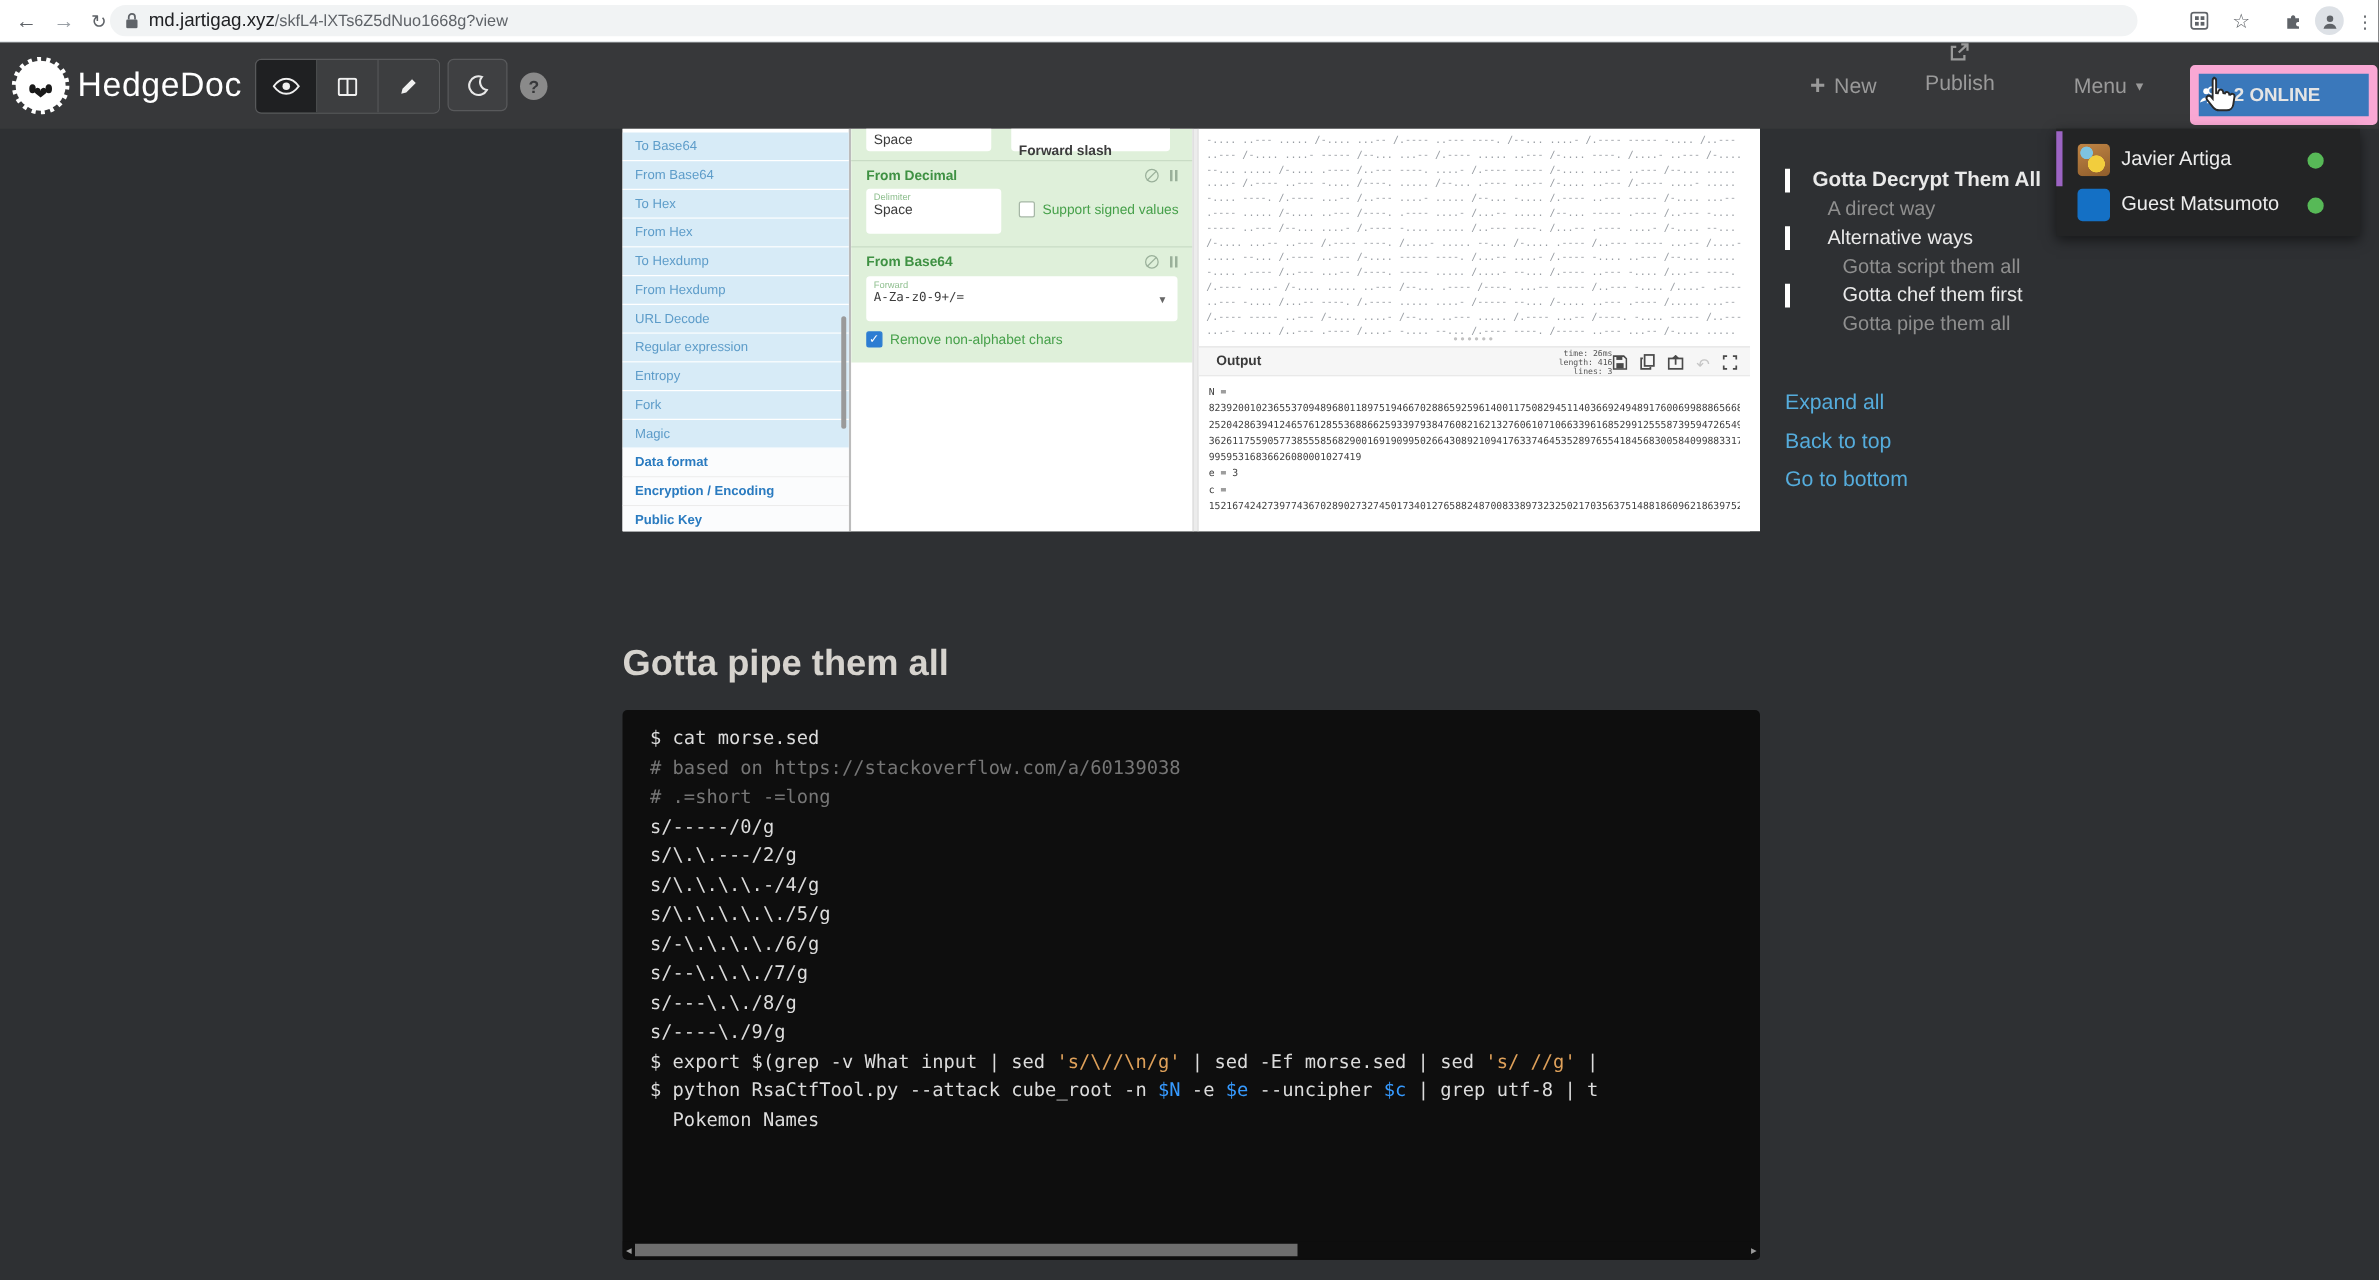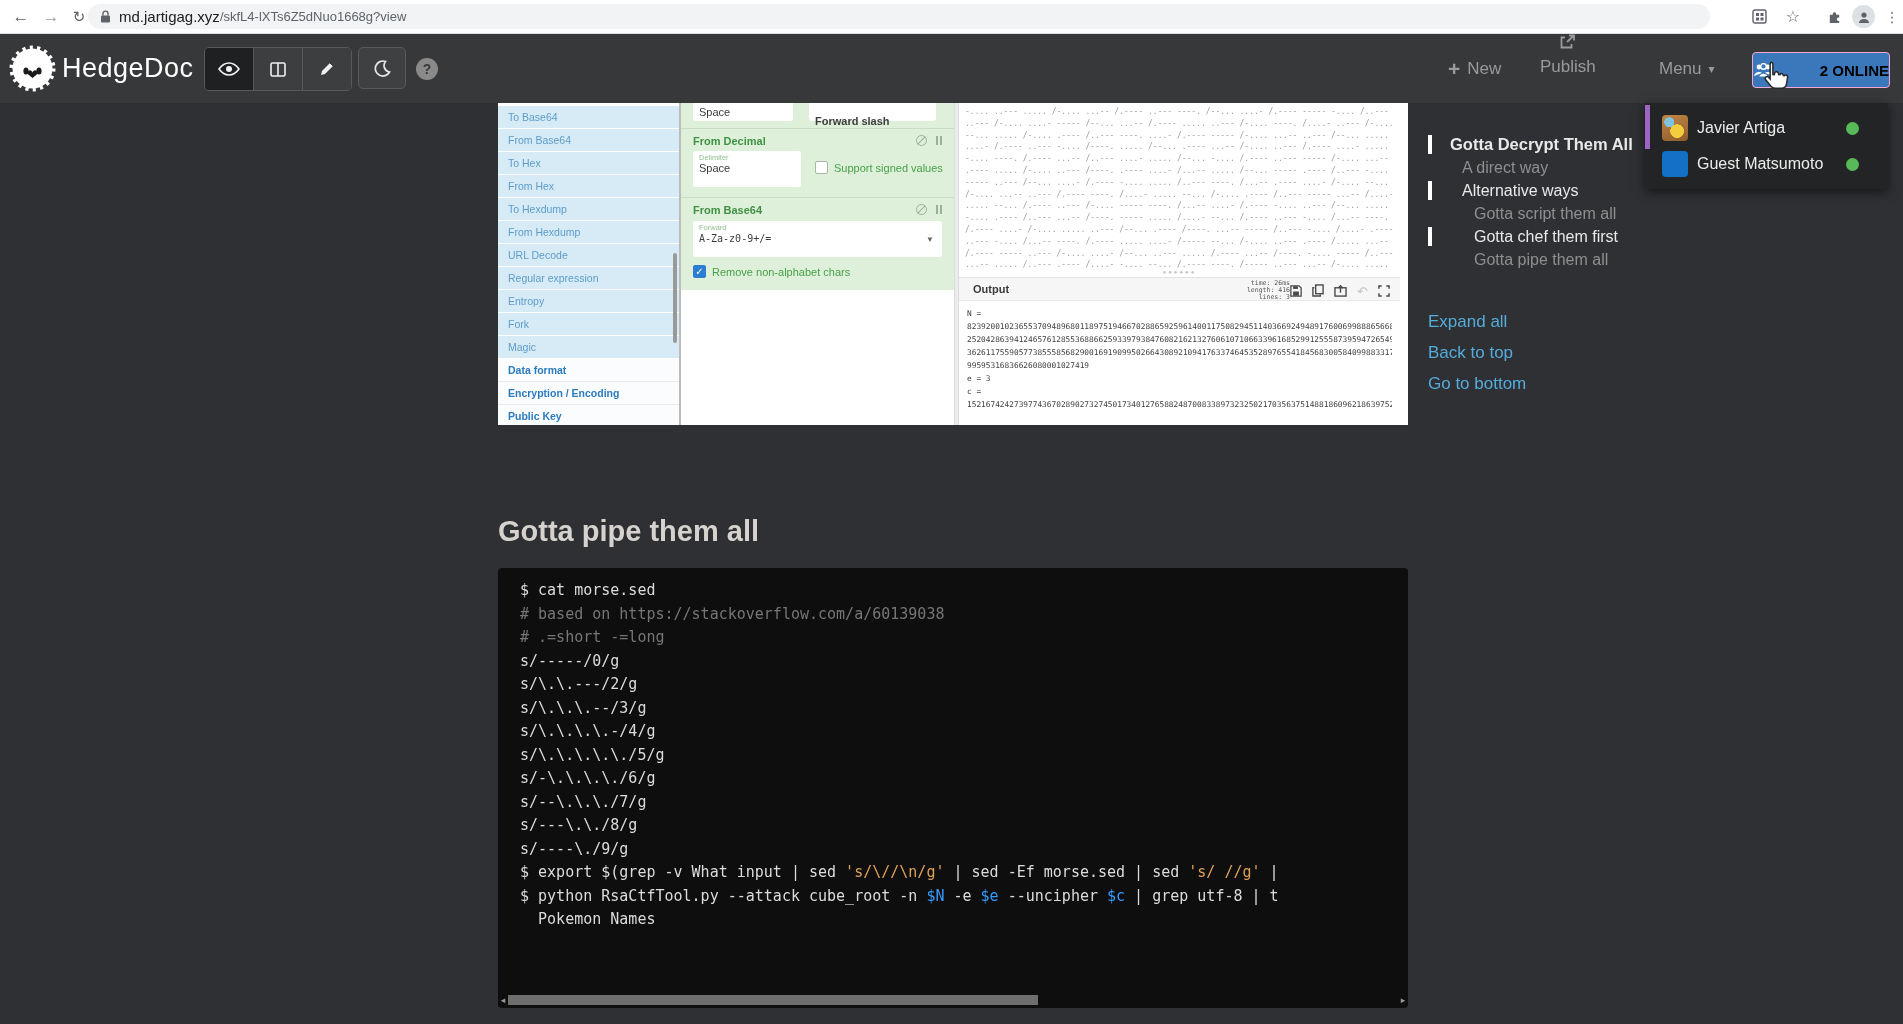--- a/index.html
+++ b/index.html
@@ -17,21 +17,21 @@
   .navbar{position:absolute;left:0;top:34px;width:1903px;height:69px;background:#37383a;}
   .brand{position:absolute;left:62px;top:0;height:69px;display:flex;align-items:center;color:#ffffff;font-size:27px;font-weight:400;letter-spacing:.5px;}
   .logo{position:absolute;left:8px;top:10px;width:49px;height:49px;}
   .btn-group{position:absolute;left:204px;top:13px;height:42px;display:flex;border:1px solid #58595b;border-radius:5px;overflow:hidden;}
   .vbtn{width:48px;height:42px;display:flex;align-items:center;justify-content:center;background:#3d3e40;border-right:1px solid #58595b;}
   .vbtn:last-child{border-right:none;}
   .vbtn.active{background:#1f2022;}
   .nightbtn{position:absolute;left:358px;top:13px;width:48px;height:42px;border:1px solid #58595b;border-radius:5px;background:#3f4042;display:flex;align-items:center;justify-content:center;box-sizing:border-box;}
   .helpbtn{position:absolute;left:416px;top:24px;width:22px;height:22px;border-radius:50%;background:#8a8a8a;color:#37383a;font-weight:bold;font-size:14px;display:flex;align-items:center;justify-content:center;}
   .nav-link{position:absolute;top:0;height:69px;display:flex;align-items:center;gap:7px;color:#9a9a9a;font-size:17px;}
-  .online-btn{position:absolute;left:1752px;top:18px;width:136px;height:34px;background:#3a78bb;border:1px solid #f9a8d4;border-radius:4px;color:#000000;font-weight:bold;font-size:15px;display:flex;align-items:center;justify-content:space-between;gap:7px;}
+  .online-btn{position:absolute;left:1752px;top:18px;width:136px;height:34px;background:#3a78bb;border:7px solid #f9a8d4;border-radius:4px;color:#e5e5e5;font-weight:bold;font-size:15px;display:flex;align-items:center;justify-content:flex-start;gap:7px;}
 
   
   .users-panel{position:absolute;left:1645px;top:103px;width:243px;height:86px;background:#232425;box-shadow:0 3px 10px rgba(0,0,0,.55);}
   .users-bar{position:absolute;left:0;top:2px;width:5px;height:44px;background:#9c64c3;}
   .user-row{position:absolute;left:0;width:243px;height:34px;display:flex;align-items:center;}
   .user-row .uavatar{width:26px;height:26px;border-radius:4px;margin-left:17px;flex:0 0 auto;}
   .av-img{background:
      radial-gradient(circle at 58% 62%, #f2cd3d 0 30%, rgba(0,0,0,0) 32%),
      radial-gradient(circle at 28% 28%, #7ec3e0 0 18%, rgba(0,0,0,0) 20%),
      linear-gradient(160deg,#c08545,#8f5d2b);}
@@ -415,21 +415,20 @@
 
   <h2 class="doc-heading" style="margin:0;">Gotta pipe them all</h2>
 
   <div class="codeblock">
     <div>
         <div class="cl"><span class="c-w">$ cat morse.sed</span></div>
         <div class="cl"><span class="c-cm"># based on https://stackoverflow.com/a/60139038</span></div>
         <div class="cl"><span class="c-cm"># .=short -=long</span></div>
         <div class="cl"><span class="c-w">s/-----/0/g</span></div>
         <div class="cl"><span class="c-w">s/\.\.---/2/g</span></div>
-        <div class="cl"><span class="c-w">s/\.\.\.--/3/g</span></div>
         <div class="cl"><span class="c-w">s/\.\.\.\.-/4/g</span></div>
         <div class="cl"><span class="c-w">s/\.\.\.\.\./5/g</span></div>
         <div class="cl"><span class="c-w">s/-\.\.\.\./6/g</span></div>
         <div class="cl"><span class="c-w">s/--\.\.\./7/g</span></div>
         <div class="cl"><span class="c-w">s/---\.\./8/g</span></div>
         <div class="cl"><span class="c-w">s/----\./9/g</span></div>
         <div class="cl"><span class="c-w">$ export $(grep -v What input | sed </span><span class="c-str">'s/\//\n/g'</span><span class="c-w"> | sed -Ef morse.sed | sed </span><span class="c-str">'s/ //g'</span><span class="c-w"> |</span></div>
         <div class="cl"><span class="c-w">$ python RsaCtfTool.py --attack cube_root -n </span><span class="c-var">$N</span><span class="c-w"> -e </span><span class="c-var">$e</span><span class="c-w"> --uncipher </span><span class="c-var">$c</span><span class="c-w"> | grep utf-8 | t</span></div>
         <div class="cl"><span class="c-w">  Pokemon Names</span></div>
       </div>

